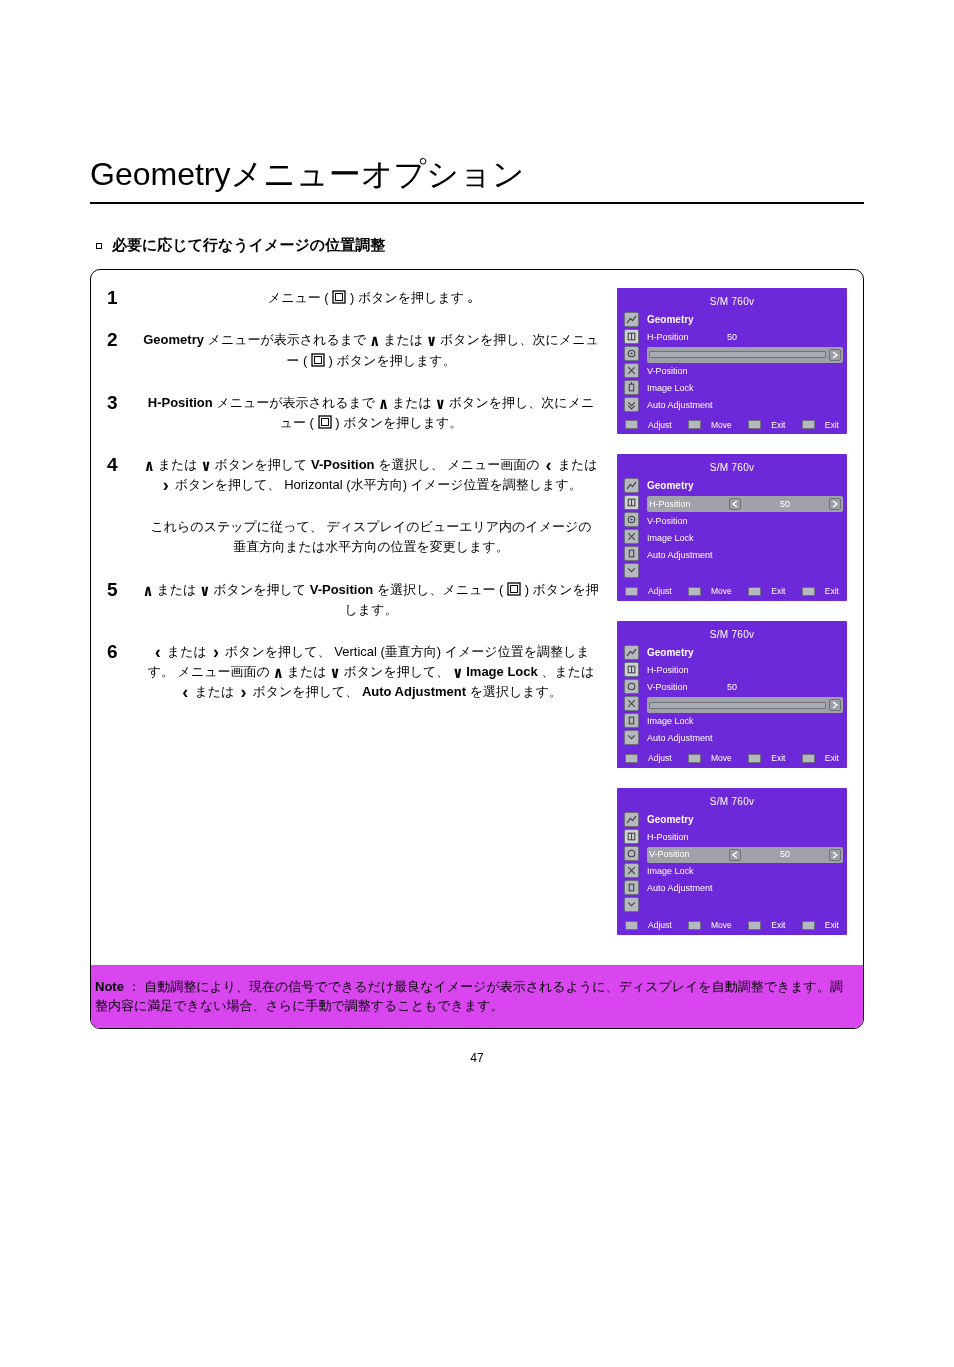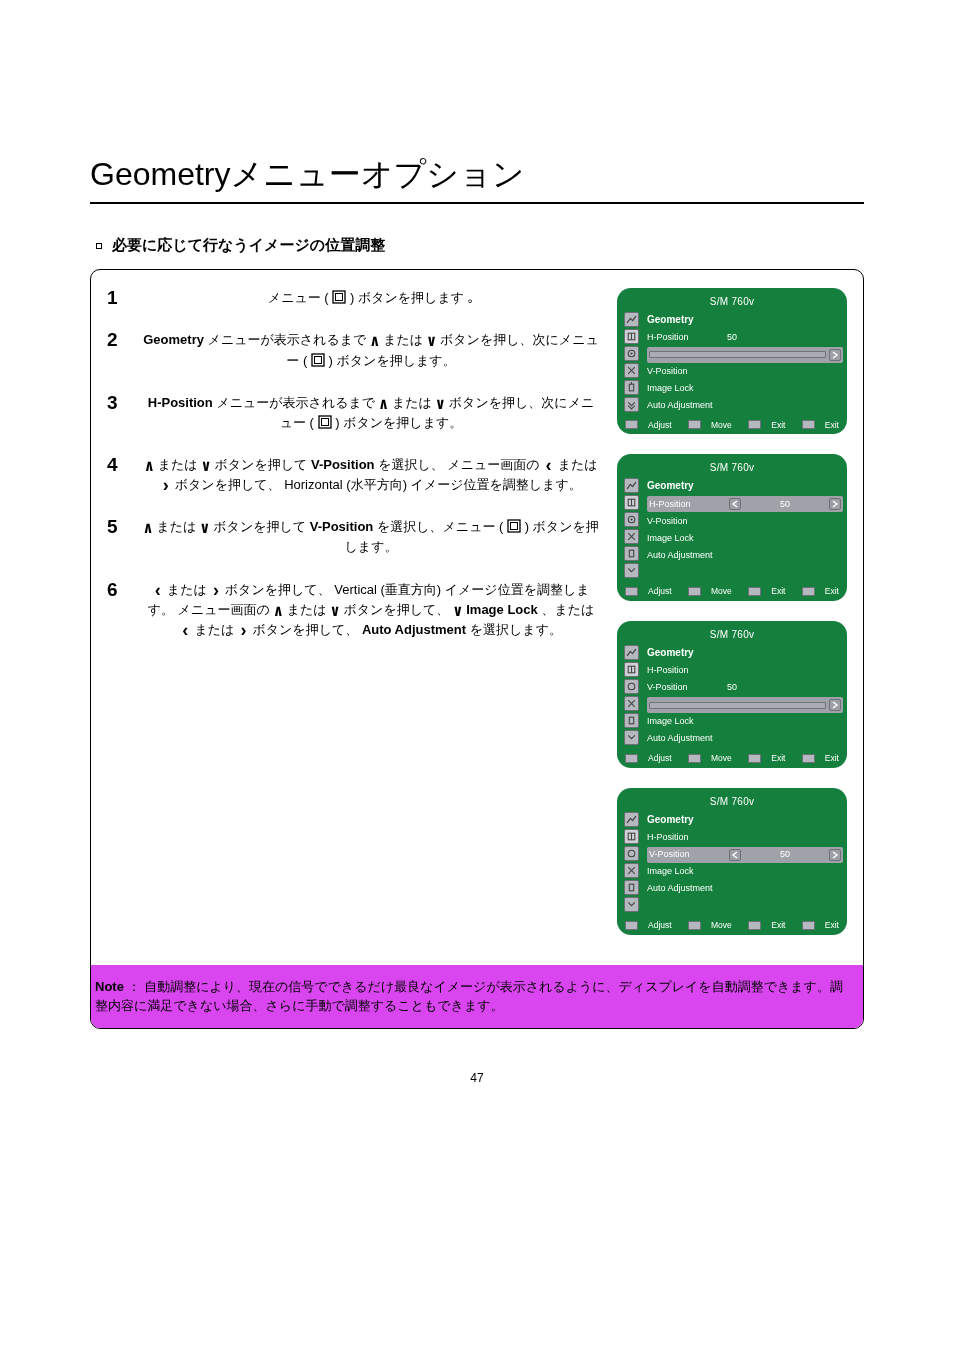--- a/index.html
+++ b/index.html
@@ -69,22 +69,22 @@
     font-size: 19px;
     line-height: 1.1;
   }
   .stepbody {
     flex: 1;
     font-size: 13px;
     line-height: 1.55;
     text-align: center;
   }
   .osd {
-    background: #15803d;
-    border-radius: 14px;
+    background: #6d28d9;
+    border-radius: 1px;
     margin-bottom: 20px;
     padding: 4px 4px 2px 4px;
     font-size: 9px;
     color: #fff;
     position: relative;
   }
   .osd-title {
     text-align: center;
     font-size: 10px;
     padding: 2px 0 3px 0;
@@ -179,21 +179,21 @@
   .note-box {
     background: #d946ef;
     padding: 12px 20px 12px 4px;
     font-size: 13px;
   }
   .note-label {
     font-weight: bold;
   }
   .page-num {
     text-align: center;
-    margin-top: 40px;
+    margin-top: 20px;
     font-size: 12px;
   }
   .glyph-up, .glyph-down, .glyph-left, .glyph-right {
     display: inline-block;
     font-weight: bold;
     font-size: 16px;
     line-height: 1;
     vertical-align: -2px;
     font-family: "Courier New", monospace;
   }
@@ -273,20 +273,26 @@
           <span> ボタンを押して </span>
           <span class="in-bold">V-Position</span>
           <span> を選択し、 メニュー画面の </span>
           <span class="glyph-left"></span>
           <span> または </span>
           <span class="glyph-right"></span>
           <span> ボタンを押して、 Horizontal (水平方向) イメージ位置を調整します。</span>
         </div>
       </div>
 
+      <div class="step">
+        <div class="stepnum"></div>
+        <div class="stepbody">
+          <span>これらのステップに従って、 ディスプレイのビューエリア内のイメージの 垂直方向または水平方向の位置を変更します。</span>
+        </div>
+      </div>
 
       <div class="step">
         <div class="stepnum">5</div>
         <div class="stepbody">
           <span class="glyph-up"></span>
           <span> または </span>
           <span class="glyph-down"></span>
           <span> ボタンを押して </span>
           <span class="in-bold">V-Position</span>
           <span> を選択し、メニュー (</span>

